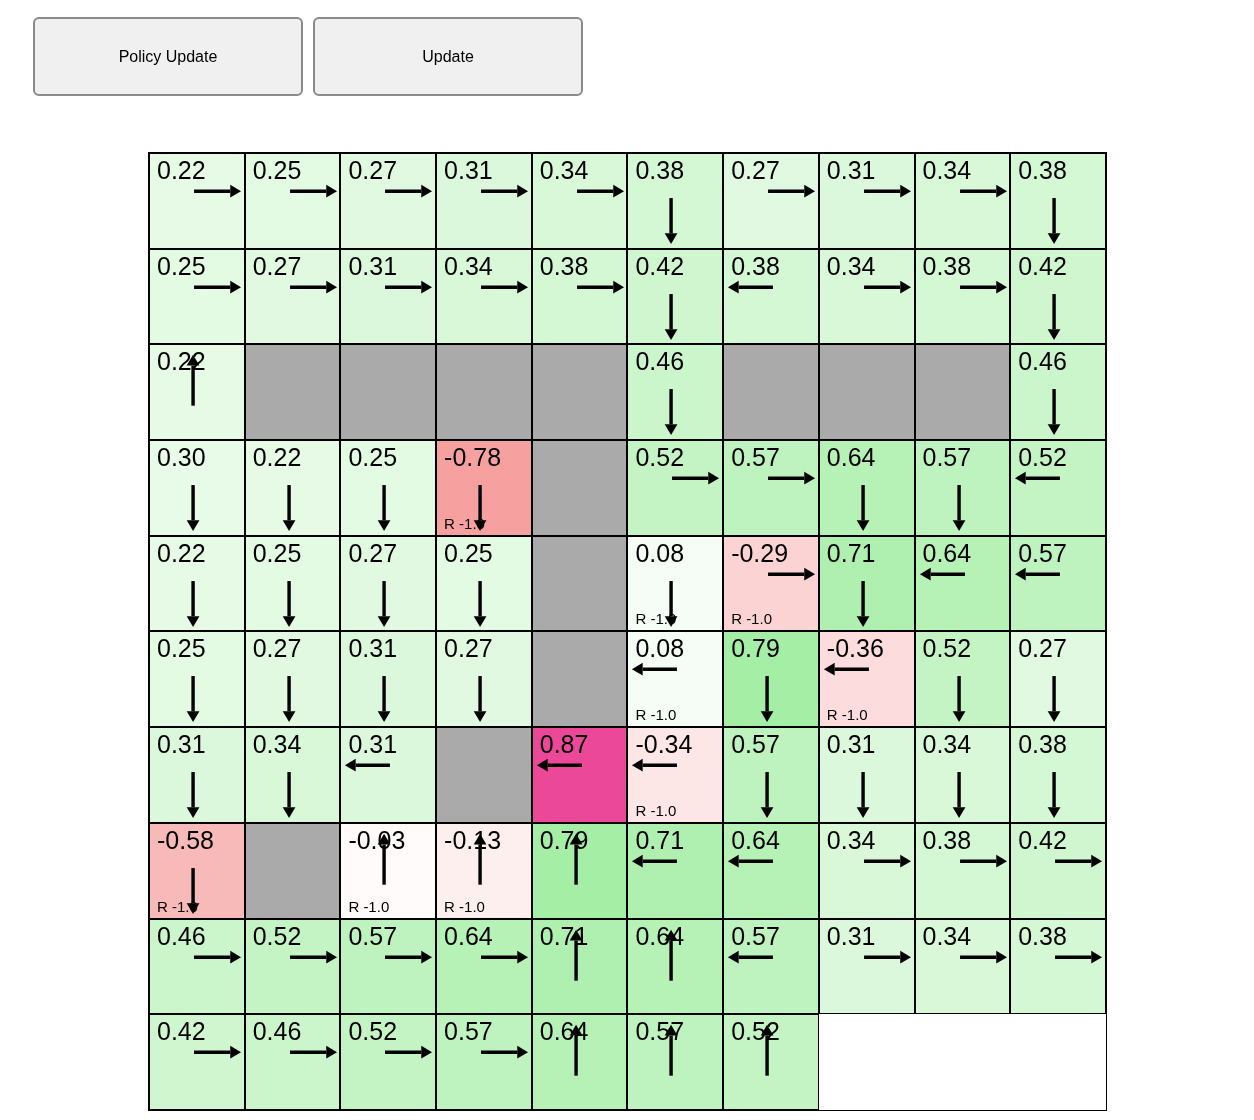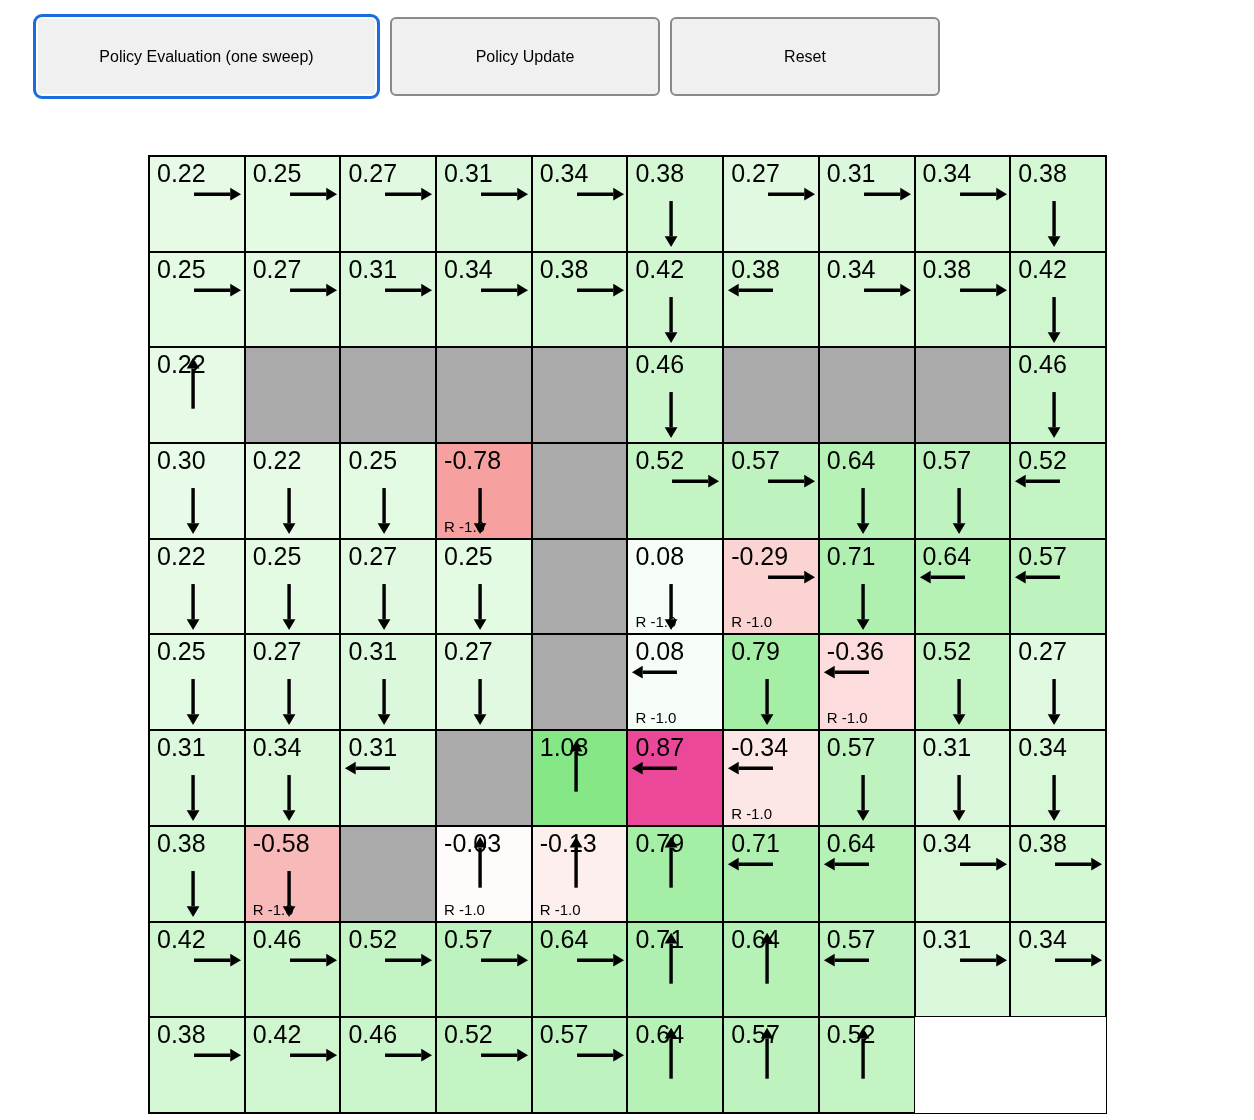--- a/index.html
+++ b/index.html
@@ -32,23 +32,22 @@
   .cell svg{position:absolute;left:0;top:0;width:100%;height:100%;display:block;pointer-events:none;}
   .val{position:absolute;top:3px;left:7px;font-size:25px;line-height:1.1;color:#000;white-space:nowrap;}
   .reward{position:absolute;left:7px;bottom:3px;font-size:15px;color:#000;white-space:nowrap;}
 </style>
 </head>
 <body>
 
 
 
 <div class="toolbar">
-  <button class="btn active">Policy Evaluation (one sweep)</button>
   <button class="btn">Policy Update</button>
-  <button class="btn">Reset</button>
+  <button class="btn">Update</button>
 </div>
 
 <div class="grid" id="grid">
     <div class="cell" style="background: rgb(230, 250, 230);">
       <div class="val">0.22</div>
       <svg viewBox="0 0 95.7 95.7">
         <line x1="45" y1="38" x2="82" y2="38" stroke="#000000" stroke-width="3.5"></line>
         <polygon points="82,31.5 93,38 82,44.5" fill="#000000"></polygon>
       </svg>
     </div>
@@ -425,27 +424,20 @@
       </svg>
     </div>
     <div class="cell" style="background: rgb(220, 248, 220);">
       <div class="val">0.31</div>
       <svg viewBox="0 0 95.7 95.7">
         <line x1="50" y1="38" x2="15" y2="38" stroke="#000000" stroke-width="3.5"></line>
         <polygon points="15,31.5 4,38 15,44.5" fill="#000000"></polygon>
       </svg>
     </div>
     <div class="cell" style="background: rgb(170, 170, 170);"></div>
-    <div class="cell" style="background: rgb(133, 231, 133);">
-      <div class="val">1.08</div>
-      <svg viewBox="0 0 95.7 95.7">
-        <line x1="44" y1="62" x2="44" y2="21" stroke="#000000" stroke-width="3.5"></line>
-        <polygon points="37.5,21 44,10 50.5,21" fill="#000000"></polygon>
-      </svg>
-    </div>
     <div class="cell" style="background: #ec4899;">
       <div class="val">0.87</div>
       <svg viewBox="0 0 95.7 95.7">
         <line x1="50" y1="38" x2="15" y2="38" stroke="#000000" stroke-width="3.5"></line>
         <polygon points="15,31.5 4,38 15,44.5" fill="#000000"></polygon>
       </svg>
     </div>
     <div class="cell" style="background: rgb(253, 230, 230);">
       <div class="val">-0.34</div>
       <svg viewBox="0 0 95.7 95.7">

